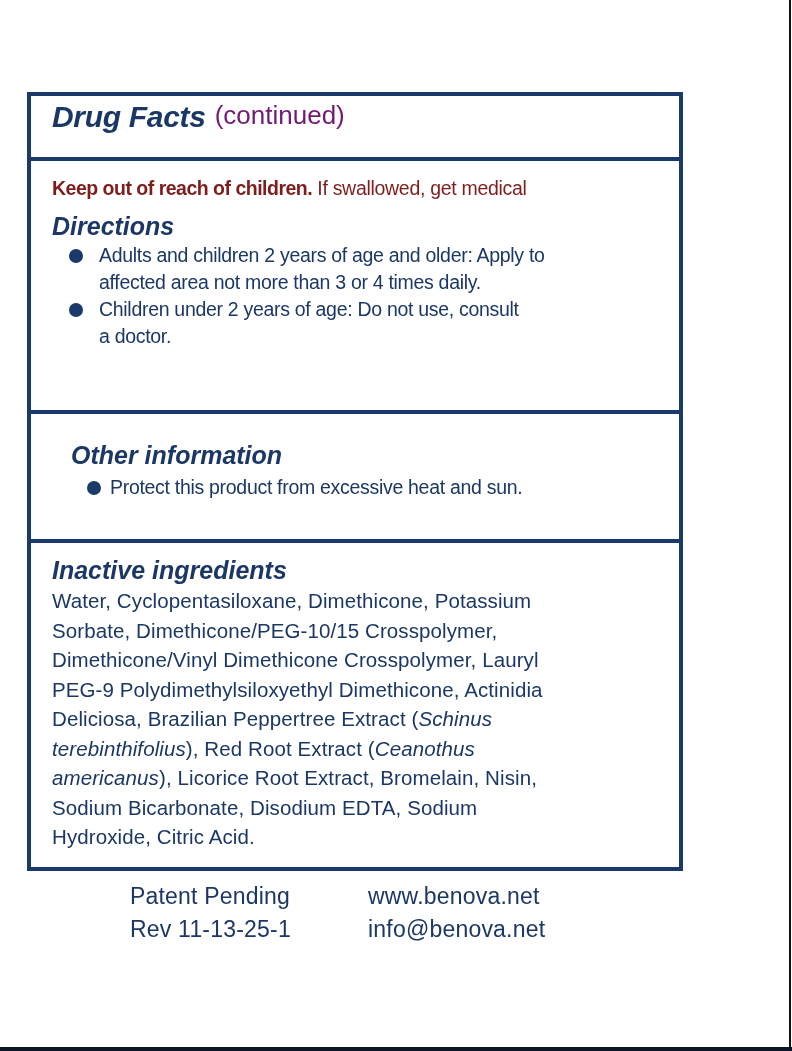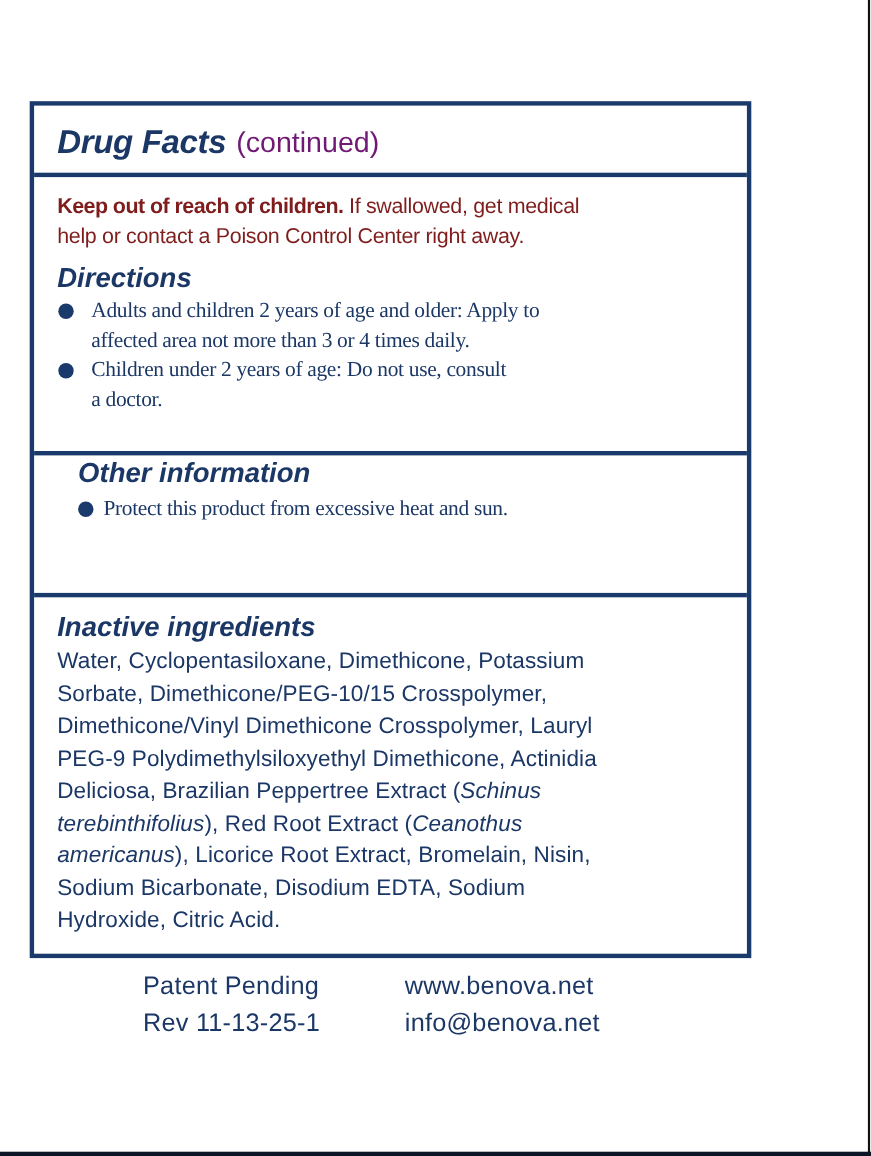--- a/index.html
+++ b/index.html
@@ -51,21 +51,20 @@
       position: absolute;
       left: 0;
       width: 648px;
       height: 4px;
       background: #1b3a6c;
     }
     .title-row {
       top: 0;
       height: 63px;
       display: flex;
-      align-items: center;
       padding-top: 4px;
     }
     .title-main {
       font-size: 30px;
       font-weight: bold;
       font-style: italic;
       color: #1b3766;
       letter-spacing: -0.3px;
     }
     .title-sub {
@@ -85,23 +84,22 @@
       line-height: 27px;
       color: #7f1d1d;
       letter-spacing: -0.3px;
     }
     .body-text b {
       font-weight: bold;
       letter-spacing: -0.5px;
     }
     .bullet-list {
       list-style: none;
-      margin: 0;
+      margin: 16px;
       padding: 0;
-      font-family: Liberation Serif, serif;
     }
     .bullet-item {
       position: relative;
       padding-left: 31px;
       font-size: 19.5px;
       line-height: 27px;
       color: #1b3766;
       letter-spacing: -0.3px;
     }
     .bullet-dot {
@@ -141,41 +139,40 @@
 
   <div class="section title-row">
     <span class="title-main">Drug Facts</span>
     <span class="title-sub">(continued)</span>
   </div>
   <div class="divider" style="top:61px;"></div>
 
   <div class="section" style="top:79px;">
     <div class="body-text">
       <div><b>Keep out of reach of children.</b><span> If swallowed, get medical</span></div>
-      <div>help or contact a Poison Control Center right away.</div>
     </div>
 
     <div class="heading" style="margin-top:9px;">Directions</div>
 
     <ul class="bullet-list" style="margin-top:1px;">
       <li class="bullet-item">
         <span class="bullet-dot"></span>
         <div>Adults and children 2 years of age and older: Apply to</div>
         <div>affected area not more than 3 or 4 times daily.</div>
       </li>
       <li class="bullet-item">
         <span class="bullet-dot"></span>
         <div>Children under 2 years of age: Do not use, consult</div>
         <div>a doctor.</div>
       </li>
     </ul>
   </div>
   <div class="divider" style="top:314px;"></div>
 
-  <div class="section" style="top:319px;padding-left:40px;">
+  <div class="section" style="top:344px;padding-left:40px;">
     <div class="heading">Other information</div>
     <ul class="bullet-list" style="margin-top:4px;">
       <li class="bullet-item" style="padding-left:23px;">
         <span class="bullet-dot" style="left:0;"></span>
         <span>Protect this product from excessive heat and sun.</span>
       </li>
     </ul>
   </div>
   <div class="divider" style="top:443px;"></div>
 

